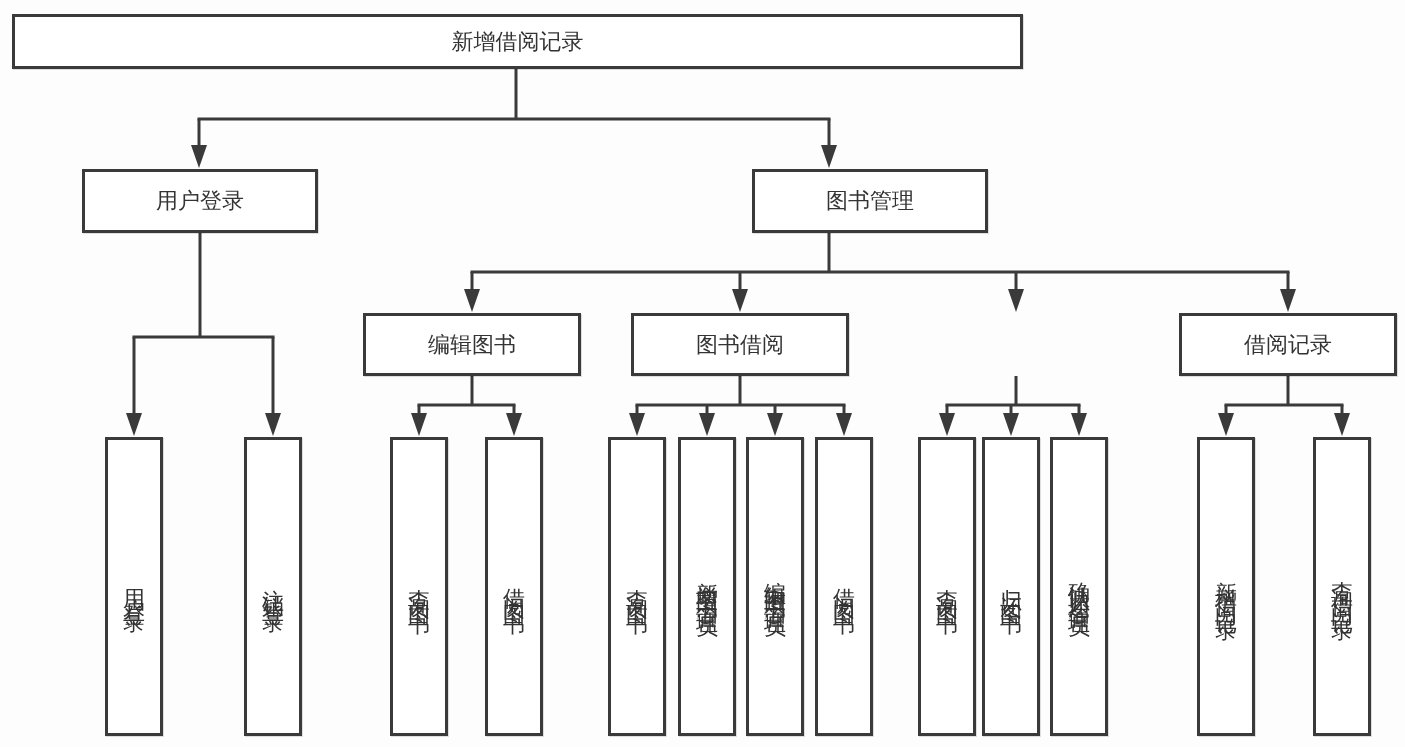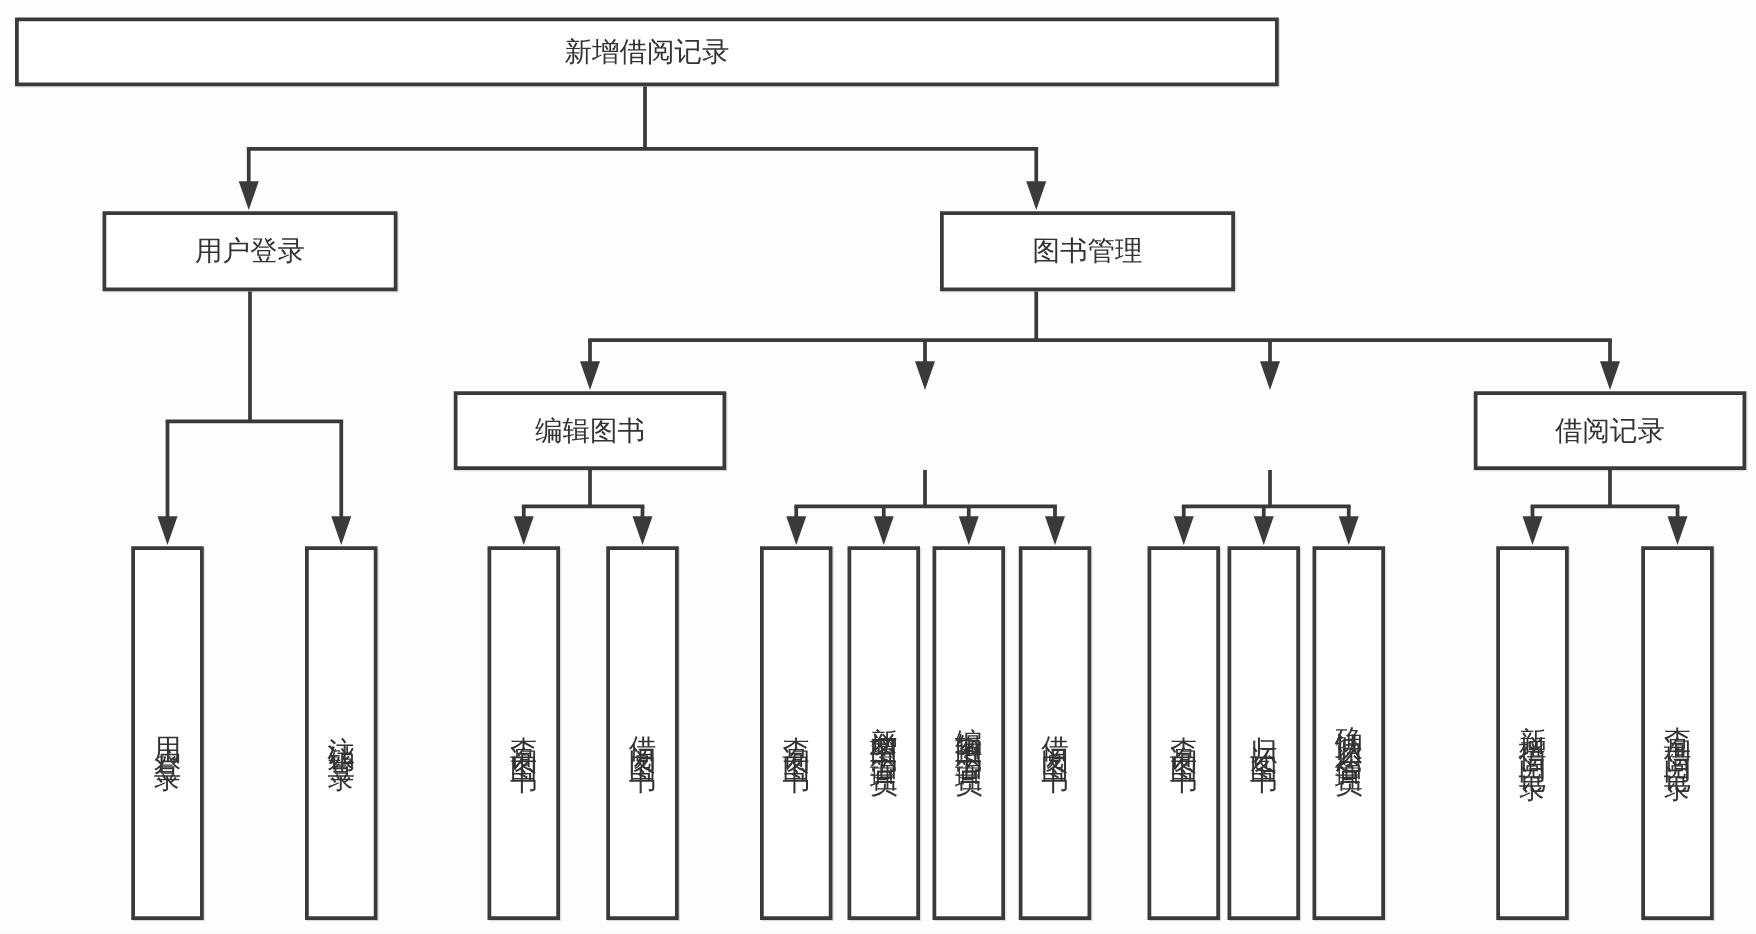--- a/index.html
+++ b/index.html
@@ -123,20 +123,23 @@
   <div class="box h" style="left:82px;top:169px;width:236px;height:64px">
     <span>用户登录</span>
   </div>
   <div class="box h" style="left:752px;top:169px;width:236px;height:64px">
     <span>图书管理</span>
   </div>
 
   <div class="box h" style="left:363px;top:313px;width:218px;height:63px">
     <span>编辑图书</span>
   </div>
+  <div class="box h" style="left:631px;top:313px;width:218px;height:63px">
+    <span>图书借阅</span>
+  </div>
   <div class="box h" style="left:1179px;top:313px;width:218px;height:63px">
     <span>借阅记录</span>
   </div>
 
   <div class="box v" style="left:105px;top:437px;width:58px;height:299px">
     <span>用户登录</span>
   </div>
   <div class="box v" style="left:244px;top:437px;width:58px;height:299px">
     <span>注销登录</span>
   </div>

